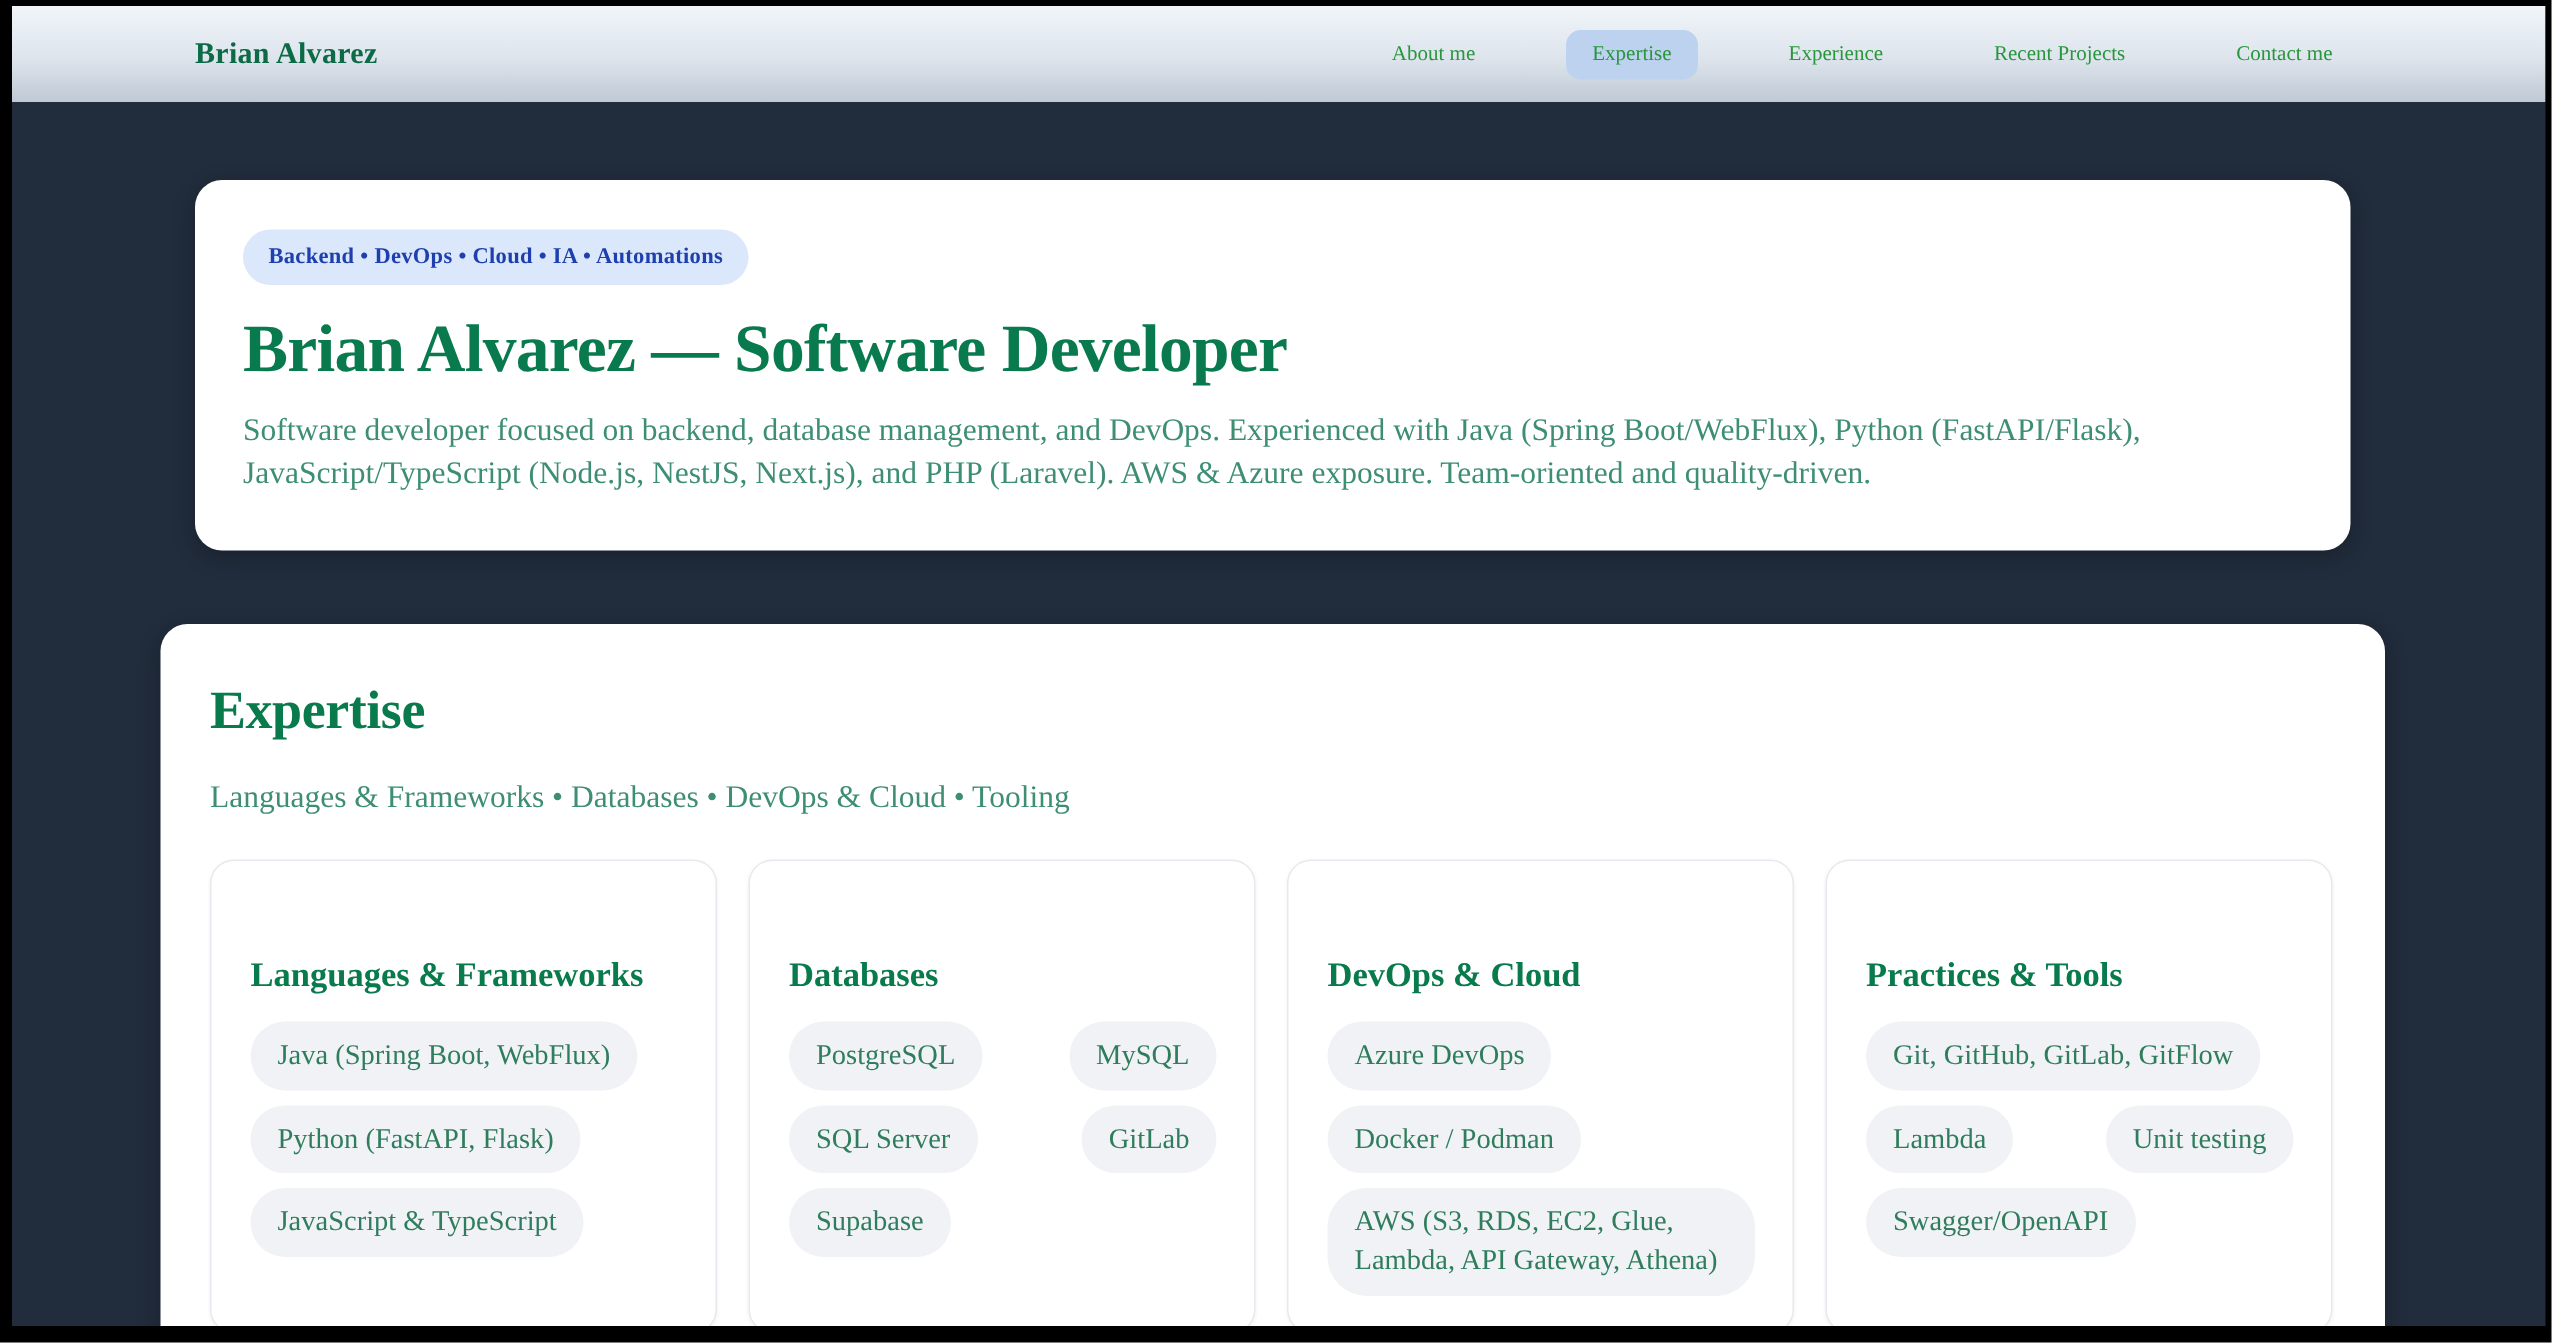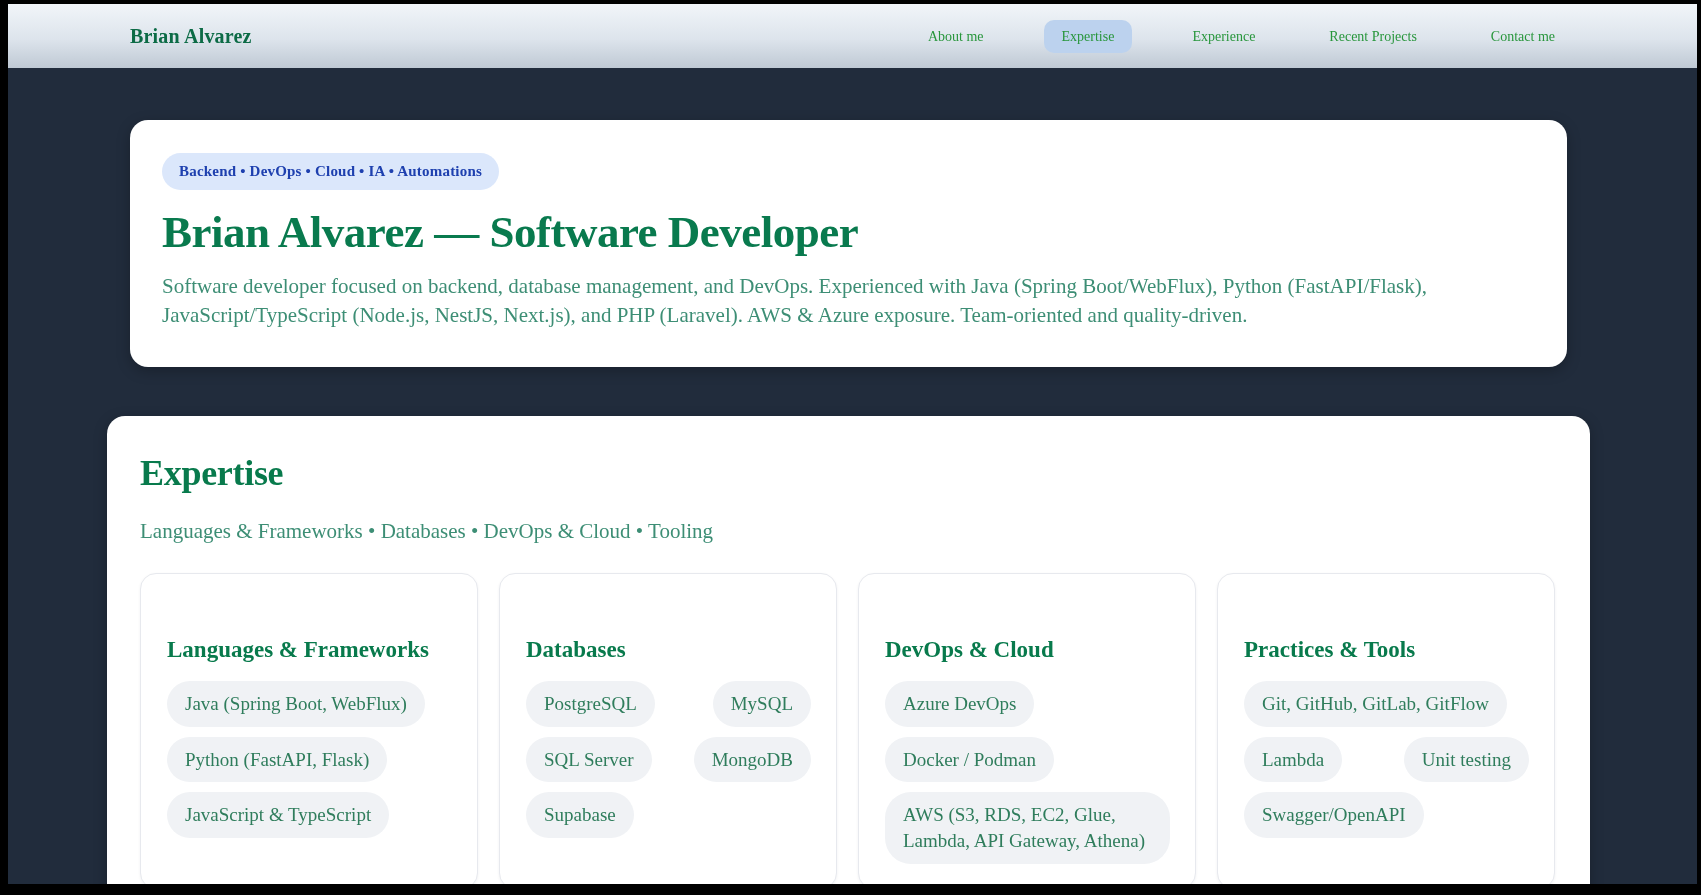--- a/index.html
+++ b/index.html
@@ -164,21 +164,21 @@
           <span class="chip">JavaScript &amp; TypeScript</span>
         </div>
       </div>
 
       <div class="skill-card">
         <h3 class="skill-title">Databases</h3>
         <div class="chips">
           <span class="chip">PostgreSQL</span>
           <span class="chip">MySQL</span>
           <span class="chip">SQL Server</span>
-          <span class="chip">MongoDB</span>
+          <span class="chip">GitLab</span>
           <span class="chip">Supabase</span>
         </div>
       </div>
 
       <div class="skill-card">
         <h3 class="skill-title">DevOps &amp; Cloud</h3>
         <div class="chips">
           <span class="chip">Azure DevOps</span>
           <span class="chip">Docker / Podman</span>
           <span class="chip">AWS (S3, RDS, EC2, Glue, Lambda, API Gateway, Athena)</span>

